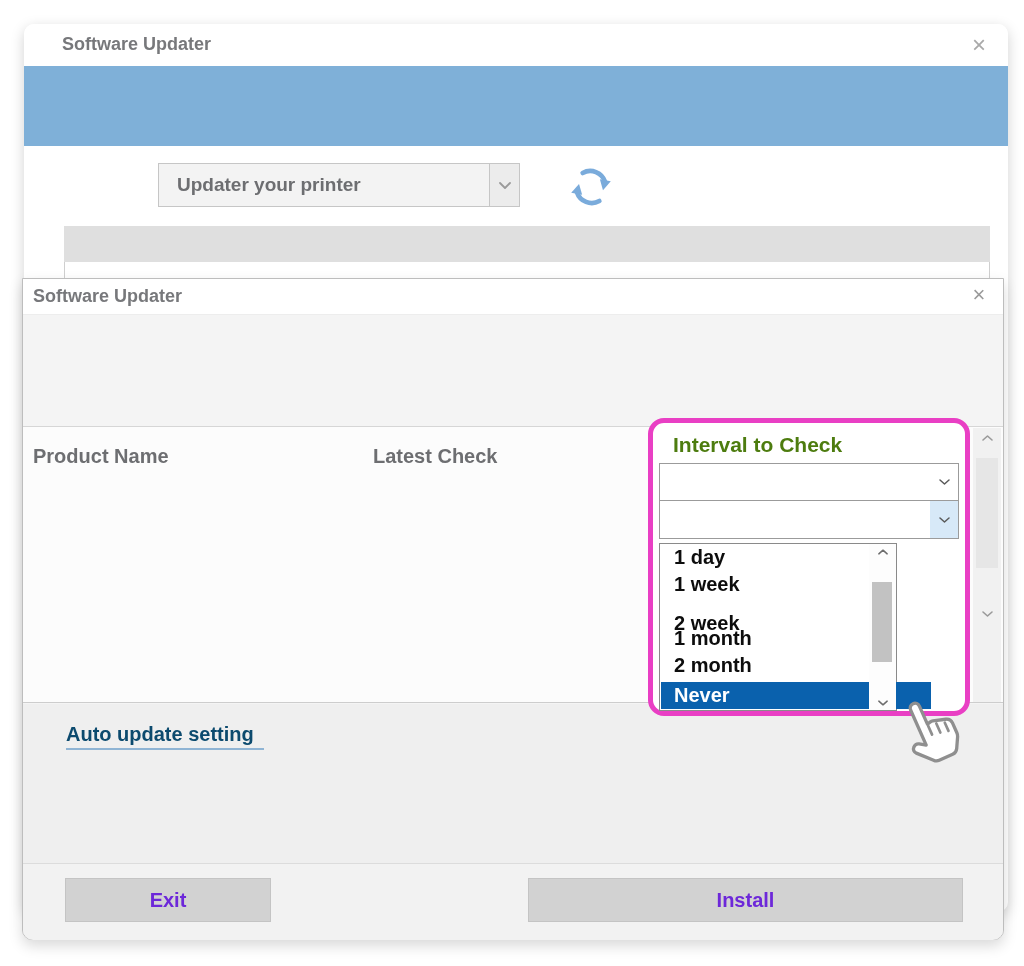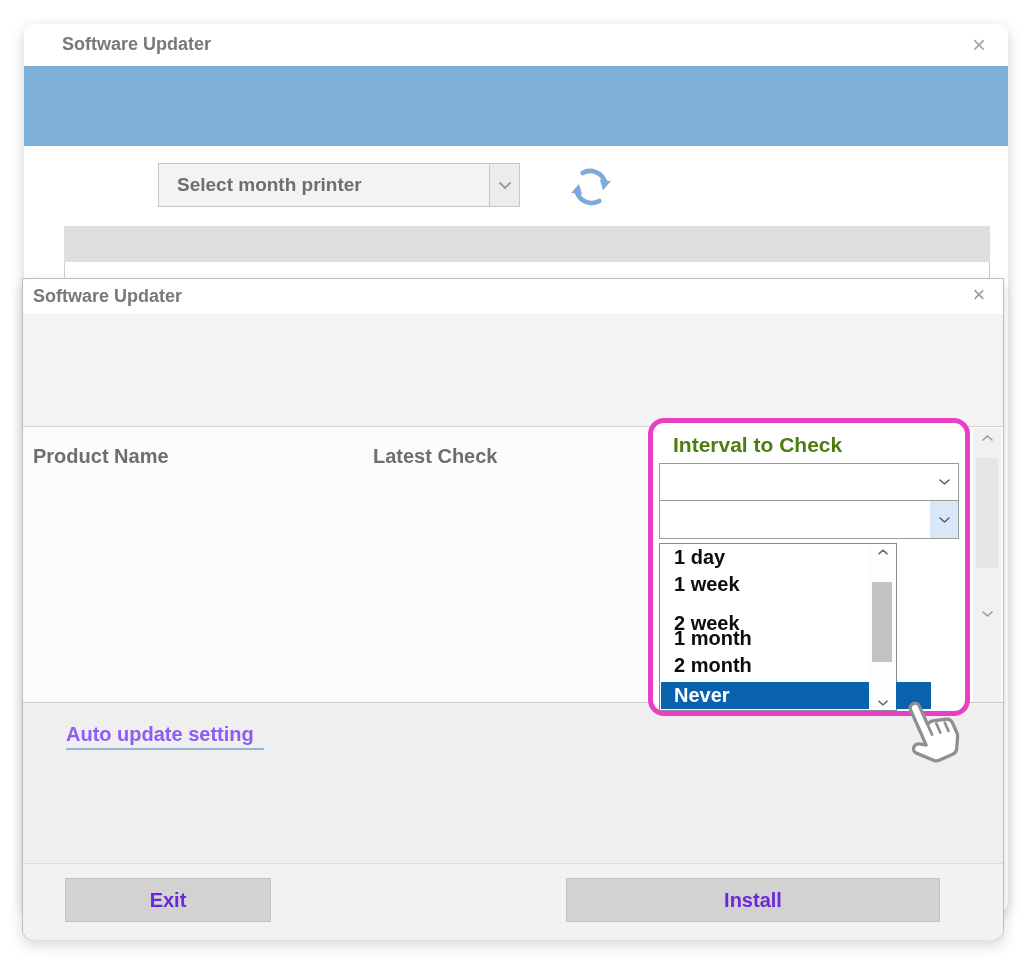--- a/index.html
+++ b/index.html
@@ -45,29 +45,29 @@
   .col-header { position:absolute; top:18px; font-size:20px; font-weight:bold; color:#6d6e71; }
   .col-product { left:10px; }
   .col-latest { left:350px; }
 
   .fw-scrollbar { position:absolute; right:2px; top:1px; width:28px; height:274px; background:#f1f1f1; }
   .fw-scrollbar .chev-up   { position:absolute; top:6px; left:0; width:100%; text-align:center; color:#9a9a9a; }
   .fw-scrollbar .chev-down { position:absolute; top:182px; left:0; width:100%; text-align:center; color:#9a9a9a; }
   .fw-scroll-thumb { position:absolute; left:3px; top:30px; width:22px; height:110px; background:#e6e6e6; }
 
   .fw-mid { position:absolute; left:0; top:425px; width:980px; height:159px; background:#efefef; }
-  .auto-link { position:absolute; left:43px; top:19px; font-size:20px; font-weight:bold; color:#8b5cf6;
+  .auto-link { position:absolute; left:43px; top:19px; font-size:20px; font-weight:bold; color:#0c4a6e;
     border-bottom:2px solid #8fb4d4; padding-right:10px; padding-bottom:2px; cursor:pointer; }
 
   .fw-bottom { position:absolute; left:0; top:584px; width:980px; height:77px; background:#f2f2f2;
     border-top:1px solid #dcdcdc; border-radius:0 0 10px 10px; }
   .btn { position:absolute; top:14px; height:44px; background:#d2d2d2; border:1px solid #c4c4c4;
     color:#6d28d9; font-size:20px; font-weight:bold; display:flex; align-items:center; justify-content:center; }
   .btn-exit { left:42px; width:206px; }
-  .btn-install { left:505px; width:374px;margin-left:38px; }
+  .btn-install { left:505px; width:435px; }
 
   
   .pink-box { position:absolute; left:648px; top:418px; width:322px; height:298px; background:#fff;
     border:5px solid #e93fc4; border-radius:16px; z-index:3; }
   .interval-title { position:absolute; left:20px; top:10px; font-size:21px; font-weight:bold; color:#4d7c0f; }
   .combo { position:absolute; left:6px; width:300px; background:#fff; border:1px solid #9b9b9b; }
   .combo-1 { top:40px; height:38px; }
   .combo-2 { top:77px; height:39px; }
   .combo .chev-area { position:absolute; right:0; top:0; width:28px; height:100%; display:flex;
     align-items:center; justify-content:center; color:#5a5a5a; }
@@ -94,21 +94,21 @@
 <div class="page">
 
   <div class="bg-window">
     <div class="bg-titlebar">
       <span class="bg-title">Software Updater</span>
       <span class="close-x">×</span>
     </div>
     <div class="blue-band"></div>
 
     <div class="printer-combo">
-      <span class="combo-label">Select month printer</span>
+      <span class="combo-label">Updater your printer</span>
       <span class="combo-btn">
         <svg class="chev-svg" width="14" height="9" viewBox="0 0 14 9">
             <polyline points="2,2 7,7 12,2" fill="none" stroke="currentColor" stroke-width="1.8" stroke-linecap="round" stroke-linejoin="round"></polyline>
           </svg>
       </span>
     </div>
 
     <div class="refresh-wrap">
       <svg width="50" height="50" viewBox="0 0 48 48">
         <path d="M16 10.5 A15 15 0 0 1 37.5 19" fill="none" stroke="#7aabdb" stroke-width="4.5" stroke-linecap="round"></path>

